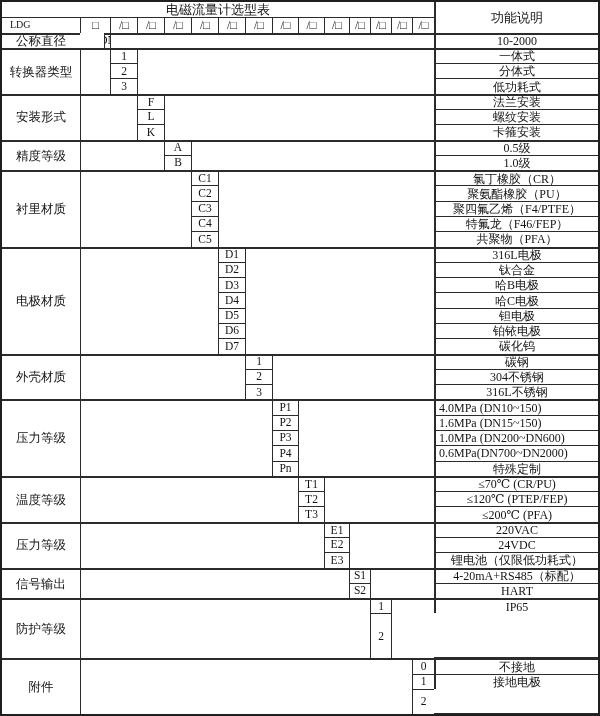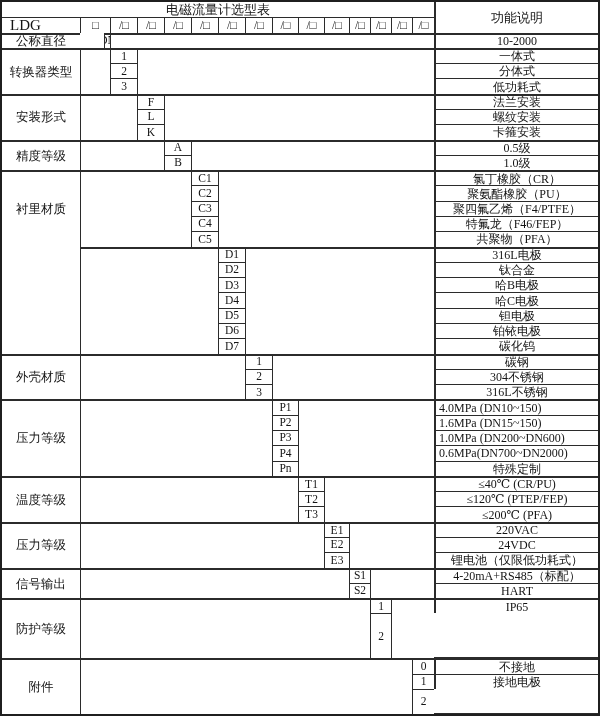--- a/index.html
+++ b/index.html
@@ -25,21 +25,21 @@
     box-sizing:border-box;
   }
   .bl0{border-left:0;}
   .bt0{border-top:0;}
   .tt{border-top-width:2px;}
   .fcell{border-left-width:2px;}
   .left{justify-content:flex-start;padding-left:3px;}
   .title{font-size:13px;}
   .lab{font-size:12.5px;letter-spacing:0;}
   .code{font-size:11.5px;}
-  .model{justify-content:flex-start;padding-left:8px;font-size:15px;}
+  .model{justify-content:flex-start;padding-left:8px;font-size:10px;}
 </style>
 </head>
 <body>
 
 <div class="tbl" id="tbl">
   <div class="c bl0 bt0 title" style="grid-area:1/1/2/16">电磁流量计选型表</div>
   <div class="c bt0 fcell title" style="grid-area:1/16/3/17">功能说明</div>
   <div class="c bl0 model" style="grid-area:2/1/3/2">LDG</div>
   <div class="c code" style="grid-area:2/2/3/3">□</div>
 
@@ -91,20 +91,21 @@
     <div class="c code tt" style="grid-area: 12 / 6 / 13 / 7;">C1</div>
     <div class="c fcell tt" style="grid-area: 12 / 16 / 13 / 17;">氯丁橡胶（CR）</div>
     <div class="c code" style="grid-area: 13 / 6 / 14 / 7;">C2</div>
     <div class="c fcell" style="grid-area: 13 / 16 / 14 / 17;">聚氨酯橡胶（PU）</div>
     <div class="c code" style="grid-area: 14 / 6 / 15 / 7;">C3</div>
     <div class="c fcell" style="grid-area: 14 / 16 / 15 / 17;">聚四氟乙烯（F4/PTFE）</div>
     <div class="c code" style="grid-area: 15 / 6 / 16 / 7;">C4</div>
     <div class="c fcell" style="grid-area: 15 / 16 / 16 / 17;">特氟龙（F46/FEP）</div>
     <div class="c code" style="grid-area: 16 / 6 / 17 / 7;">C5</div>
     <div class="c fcell" style="grid-area: 16 / 16 / 17 / 17;">共聚物（PFA）</div>
+    <div class="c tt bl0 lab" style="grid-area: 17 / 1 / 24 / 2;">电极材质</div>
     <div class="c tt" style="grid-area: 17 / 2 / 24 / 7;"></div>
     <div class="c tt" style="grid-area: 17 / 8 / 24 / 16;"></div>
     <div class="c code tt" style="grid-area: 17 / 7 / 18 / 8;">D1</div>
     <div class="c fcell tt" style="grid-area: 17 / 16 / 18 / 17;">316L电极</div>
     <div class="c code" style="grid-area: 18 / 7 / 19 / 8;">D2</div>
     <div class="c fcell" style="grid-area: 18 / 16 / 19 / 17;">钛合金</div>
     <div class="c code" style="grid-area: 19 / 7 / 20 / 8;">D3</div>
     <div class="c fcell" style="grid-area: 19 / 16 / 20 / 17;">哈B电极</div>
     <div class="c code" style="grid-area: 20 / 7 / 21 / 8;">D4</div>
     <div class="c fcell" style="grid-area: 20 / 16 / 21 / 17;">哈C电极</div>
@@ -133,21 +134,21 @@
     <div class="c code" style="grid-area: 29 / 9 / 30 / 10;">P3</div>
     <div class="c fcell left" style="grid-area: 29 / 16 / 30 / 17;">1.0MPa (DN200~DN600)</div>
     <div class="c code" style="grid-area: 30 / 9 / 31 / 10;">P4</div>
     <div class="c fcell left" style="grid-area: 30 / 16 / 31 / 17;">0.6MPa(DN700~DN2000)</div>
     <div class="c code" style="grid-area: 31 / 9 / 32 / 10;">Pn</div>
     <div class="c fcell" style="grid-area: 31 / 16 / 32 / 17;">特殊定制</div>
     <div class="c tt bl0 lab" style="grid-area: 32 / 1 / 35 / 2;">温度等级</div>
     <div class="c tt" style="grid-area: 32 / 2 / 35 / 10;"></div>
     <div class="c tt" style="grid-area: 32 / 11 / 35 / 16;"></div>
     <div class="c code tt" style="grid-area: 32 / 10 / 33 / 11;">T1</div>
-    <div class="c fcell tt" style="grid-area: 32 / 16 / 33 / 17;">≤40℃ (CR/PU)</div>
+    <div class="c fcell tt" style="grid-area: 32 / 16 / 33 / 17;">≤70℃ (CR/PU)</div>
     <div class="c code" style="grid-area: 33 / 10 / 34 / 11;">T2</div>
     <div class="c fcell" style="grid-area: 33 / 16 / 34 / 17;">≤120℃ (PTEP/FEP)</div>
     <div class="c code" style="grid-area: 34 / 10 / 35 / 11;">T3</div>
     <div class="c fcell" style="grid-area: 34 / 16 / 35 / 17;">≤200℃ (PFA)</div>
     <div class="c tt bl0 lab" style="grid-area: 35 / 1 / 38 / 2;">压力等级</div>
     <div class="c tt" style="grid-area: 35 / 2 / 38 / 11;"></div>
     <div class="c tt" style="grid-area: 35 / 12 / 38 / 16;"></div>
     <div class="c code tt" style="grid-area: 35 / 11 / 36 / 12;">E1</div>
     <div class="c fcell tt" style="grid-area: 35 / 16 / 36 / 17;">220VAC</div>
     <div class="c code" style="grid-area: 36 / 11 / 37 / 12;">E2</div>

